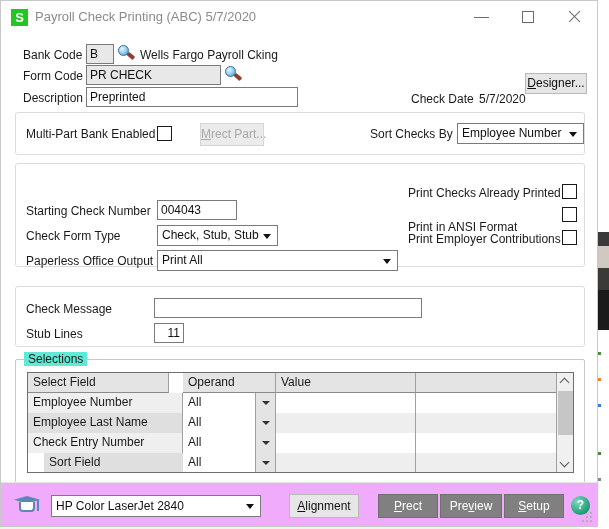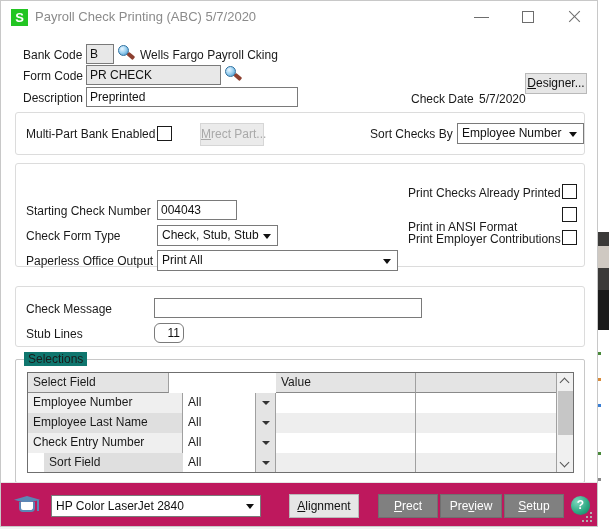--- a/index.html
+++ b/index.html
@@ -87,21 +87,21 @@
     font-size: 12px; color: #111; text-align: center; font-family: "Liberation Sans", sans-serif;
     white-space: nowrap;
   }
   .btn.disabled { color: #a9a9a9; border-color: #d6d6d6; background:#ebebeb; }
   .btn.dark { background: #808080; border: 1px solid #707070; color: #ffffff; }
   .u { text-decoration: underline; }
 
   
   .group { position: absolute; border: 1px solid #c8c8c8; border-radius: 2px; }
   .group > .gtitle {
-    position: absolute; top: -8px; left: 8px; background: #0f766e; padding: 0 4px;
+    position: absolute; top: -8px; left: 8px; background: #5eead4; padding: 0 4px;
     font-size: 12px; color: #1a1a1a;
   }
 
   
   .grid { position: absolute; border: 1px solid #6f6f6f; background:#fff; overflow:hidden; }
   .grow { position: absolute; left: 0; width: 100%; height: 20px; }
   .gcell {
     position: absolute; height: 20px; line-height: 19px; font-size: 12px; color: #1a1a1a;
     padding-left: 5px; border-right: 1px solid #a0a0a0; white-space: nowrap; overflow: hidden;
   }
@@ -122,21 +122,21 @@
   }
   .gscroll { position:absolute; top:0; right:0; width:17px; height:100%; background:#f0f0f0; border-left:1px solid #a0a0a0; }
   .gscroll .sarr { position:absolute; left:0; width:16px; height:17px; }
   .gscroll .sarr.up { top:0; } .gscroll .sarr.dn { bottom:0; }
   .chev { position:absolute; left:4px; top:6px; width:7px; height:7px; border-left:1.5px solid #555; border-top:1.5px solid #555; }
   .chev.up { transform: rotate(45deg); }
   .chev.dn { transform: rotate(-135deg); top:4px; }
   .gthumb { position:absolute; left:1px; top:18px; width:15px; height:44px; background:#c6c6c6; }
 
   
-  .botbar { position:absolute; left:0; bottom:0; width:596px; height:44px; background:#be185d; border-top:1px solid #e6e6e6; }
+  .botbar { position:absolute; left:0; bottom:0; width:596px; height:44px; background:#f0abfc; border-top:1px solid #e6e6e6; }
 
   
   .cap { position:absolute; width:26px; height:22px; }
   .cap .top { position:absolute; left:0; top:2px; width:26px; height:9px; background:#5b87b5;
               clip-path: polygon(50% 0, 100% 42%, 50% 84%, 0 42%); }
   .cap .base { position:absolute; left:5px; top:8px; width:16px; height:10px; border:2px solid #5b87b5;
                border-top:none; border-radius: 0 0 4px 4px; background:#ffffff; }
   .cap .tas { position:absolute; right:1px; top:6px; width:2px; height:11px; background:#5b87b5; }
 
   
@@ -240,31 +240,32 @@
 
         <div class="lbl" style="left:392px; top:68px;">Print Employer Contributions</div>
         <div class="cbox" style="left:546px; top:66px;"></div>
       </div>
 
       <div class="panel" style="left:14px; top:252px; width:570px; height:61px;">
         <div class="lbl" style="left:10px; top:15px;">Check Message</div>
         <div class="txtinput" style="left:138px; top:11px; width:268px;"></div>
 
         <div class="lbl" style="left:10px; top:40px;">Stub Lines</div>
-        <div class="txtinput" style="left:138px; top:36px; width:30px; text-align:right;border-radius:6px;">11</div>
+        <div class="txtinput" style="left:138px; top:36px; width:30px; text-align:right;">11</div>
 
       </div>
 
       <div class="group" style="left:14px; top:325px; width:570px; height:124px;">
         <div class="gtitle">Selections</div>
 
         <div class="grid" style="left:11px; top:12px; width:547px; height:101px;">
 
           <div class="grow ghdr" style="top:0;">
             <div class="gcell" style="left:0; width:141px;">Select Field</div>
+            <div class="gcell" style="left:155px; width:93px;">Operand</div>
             <div class="gcell" style="left:248px; width:140px;">Value</div>
             <div class="gcell" style="left:388px; width:141px;"></div>
           </div>
 
           <div class="grow" style="top:20px;">
             <div class="gcell ro-a" style="left:0; width:155px;">Employee Number</div>
             <div class="gcombo" style="left:155px; top:0; width:93px; background:#ffffff;">
               <span class="gtxt">All</span>
               <span class="gbtn">
                   <span class="arw"></span>

